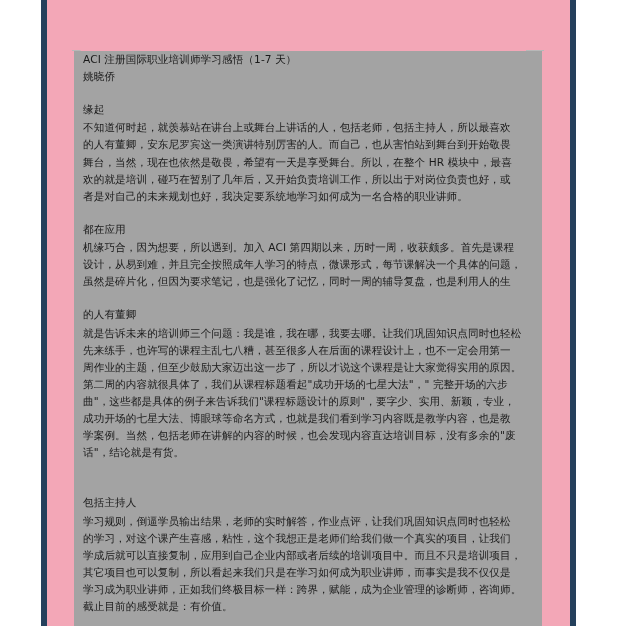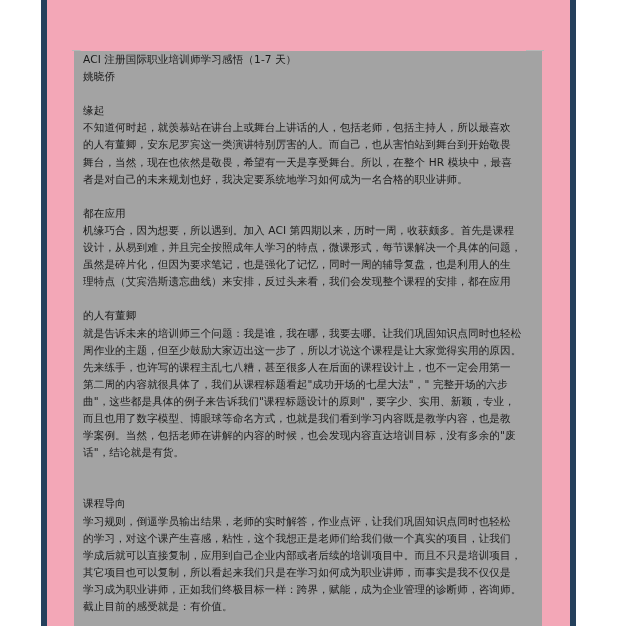--- a/index.html
+++ b/index.html
@@ -15,64 +15,64 @@
     }
     .corner { position:absolute; width:8px; height:8px; }
     .corner.tl { left:-2px; top:-1px; border-top:1px solid #b8b8b8; border-right:1px solid transparent; width:8px; }
     .corner.tr { right:-2px; top:-1px; border-top:1px solid #b8b8b8; width:18px; }
     .content {
       position:absolute; left:9px; top:0px; width:454px;
       font-size:10.6px; line-height:17.1px; color:#1a1a1a; letter-spacing:0.1px;
     }
     .line { white-space:nowrap; height:17.1px; }
     .blank { height:17.1px; }
-    .heading { white-space:nowrap; height:17.1px; }
+    .heading { white-space:nowrap; height:17.1px;font-family:Liberation Mono, monospace; }
   </style>
 </head>
 <body>
 
 <div class="frame-left"></div>
 <div class="pink"></div>
 <div class="frame-right"></div>
 
 <div class="page">
   <div class="corner tl"></div>
   <div class="corner tr"></div>
   <div class="content">
     <div class="line">ACI 注册国际职业培训师学习感悟（1-7 天）</div>
     <div class="line">姚晓侨</div>
     <div class="blank"></div>
 
     <div class="heading">缘起</div>
     <div class="line">不知道何时起，就羡慕站在讲台上或舞台上讲话的人，包括老师，包括主持人，所以最喜欢</div>
     <div class="line">的人有董卿，安东尼罗宾这一类演讲特别厉害的人。而自己，也从害怕站到舞台到开始敬畏</div>
     <div class="line">舞台，当然，现在也依然是敬畏，希望有一天是享受舞台。所以，在整个 HR 模块中，最喜</div>
+    <div class="line">欢的就是培训，碰巧在暂别了几年后，又开始负责培训工作，所以出于对岗位负责也好，或</div>
     <div class="line">者是对自己的未来规划也好，我决定要系统地学习如何成为一名合格的职业讲师。</div>
     <div class="blank"></div>
 
     <div class="heading">都在应用</div>
     <div class="line">机缘巧合，因为想要，所以遇到。加入 ACI 第四期以来，历时一周，收获颇多。首先是课程</div>
     <div class="line">设计，从易到难，并且完全按照成年人学习的特点，微课形式，每节课解决一个具体的问题，</div>
     <div class="line">虽然是碎片化，但因为要求笔记，也是强化了记忆，同时一周的辅导复盘，也是利用人的生</div>
-    <div class="line">理特点（艾宾浩斯遗忘曲线）来安排，反过头来看，我们会发现整个课程的安排，都在应用</div>
     <div class="blank"></div>
 
     <div class="heading">的人有董卿</div>
     <div class="line">就是告诉未来的培训师三个问题：我是谁，我在哪，我要去哪。让我们巩固知识点同时也轻松</div>
+    <div class="line">先来练手，也许写的课程主乱七八糟，甚至很多人在后面的课程设计上，也不一定会用第一</div>
     <div class="line">周作业的主题，但至少鼓励大家迈出这一步了，所以才说这个课程是让大家觉得实用的原因。</div>
-    <div class="line">先来练手，也许写的课程主乱七八糟，甚至很多人在后面的课程设计上，也不一定会用第一</div>
     <div class="line">第二周的内容就很具体了，我们从课程标题看起"成功开场的七星大法"，" 完整开场的六步</div>
     <div class="line">曲"，这些都是具体的例子来告诉我们"课程标题设计的原则"，要字少、实用、新颖，专业，</div>
-    <div class="line">而且也用了数字模型、博眼球等命名方式，也就是我们看到学习内容既是教学内容，也是教</div>
+    <div class="line">成功开场的七星大法、博眼球等命名方式，也就是我们看到学习内容既是教学内容，也是教</div>
     <div class="line">学案例。当然，包括老师在讲解的内容的时候，也会发现内容直达培训目标，没有多余的"废</div>
     <div class="line">话"，结论就是有货。</div>
     <div class="blank"></div>
     <div class="blank"></div>
 
-    <div class="heading">课程导向</div>
+    <div class="heading">包括主持人</div>
     <div class="line">学习规则，倒逼学员输出结果，老师的实时解答，作业点评，让我们巩固知识点同时也轻松</div>
     <div class="line">的学习，对这个课产生喜感，粘性，这个我想正是老师们给我们做一个真实的项目，让我们</div>
     <div class="line">学成后就可以直接复制，应用到自己企业内部或者后续的培训项目中。而且不只是培训项目，</div>
     <div class="line">其它项目也可以复制，所以看起来我们只是在学习如何成为职业讲师，而事实是我不仅仅是</div>
     <div class="line">学习成为职业讲师，正如我们终极目标一样：跨界，赋能，成为企业管理的诊断师，咨询师。</div>
     <div class="line">截止目前的感受就是：有价值。</div>
   </div>
 </div>
 
 </body></html>

